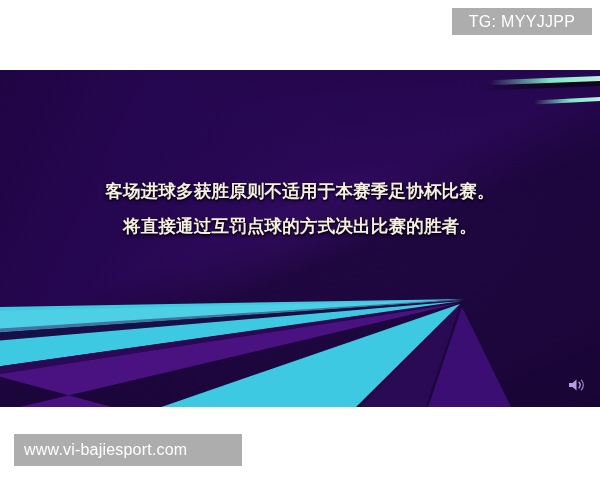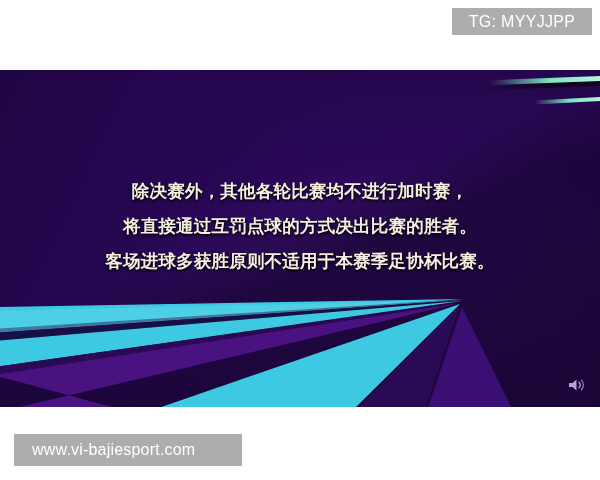--- a/index.html
+++ b/index.html
@@ -155,21 +155,21 @@
   .watermark {
     position: absolute;
     left: 14px;
     top: 434px;
     width: 228px;
     height: 32px;
     background: #adadad;
     display: flex;
     align-items: center;
     box-sizing: border-box;
-    padding-left: 18px;
+    padding-left: 10px;
   }
   .watermark-text {
     color: #ffffff;
     font-size: 16px;
     line-height: 1;
     letter-spacing: 0.2px;
     white-space: nowrap;
   }
 </style>
 </head>
@@ -197,23 +197,22 @@
       <polygon points="0,70 470,37 0,78" fill="#171047"></polygon>
       <polygon points="0,78 468,38 0,104" fill="#3ec9e3"></polygon>
       <polygon points="0,104 468,39 0,112" fill="#2a0a55"></polygon>
       <polygon points="0,112 466,40 0,150 140,150" fill="#4a1180"></polygon>
       <polygon points="150,150 466,41 356,150" fill="#3ec9e3"></polygon>
       <polygon points="360,150 466,42 430,150" fill="#2a0a55"></polygon>
       <polygon points="432,150 468,44 520,150" fill="#3b0e74"></polygon>
     </svg>
 
     <div class="caption">
-      <div class="caption-line">除决赛外，其他各轮比赛均不进行加时赛，</div>
+      <div class="caption-line">客场进球多获胜原则不适用于本赛季足协杯比赛。</div>
       <div class="caption-line">将直接通过互罚点球的方式决出比赛的胜者。</div>
-      <div class="caption-line">客场进球多获胜原则不适用于本赛季足协杯比赛。</div>
     </div>
 
     <svg class="speaker" viewBox="0 0 18 16">
       <polygon points="1,6 4.5,6 8.5,2.5 8.5,13.5 4.5,10 1,10" fill="#b79ee0"></polygon>
       <path d="M11 5.2 A4.2 4.2 0 0 1 11 10.8" stroke="#b79ee0" stroke-width="1.3" fill="none" stroke-linecap="round"></path>
       <path d="M13.4 3.2 A7 7 0 0 1 13.4 12.8" stroke="#b79ee0" stroke-width="1.2" fill="none" stroke-linecap="round" opacity="0.85"></path>
     </svg>
 
   </div>
 

